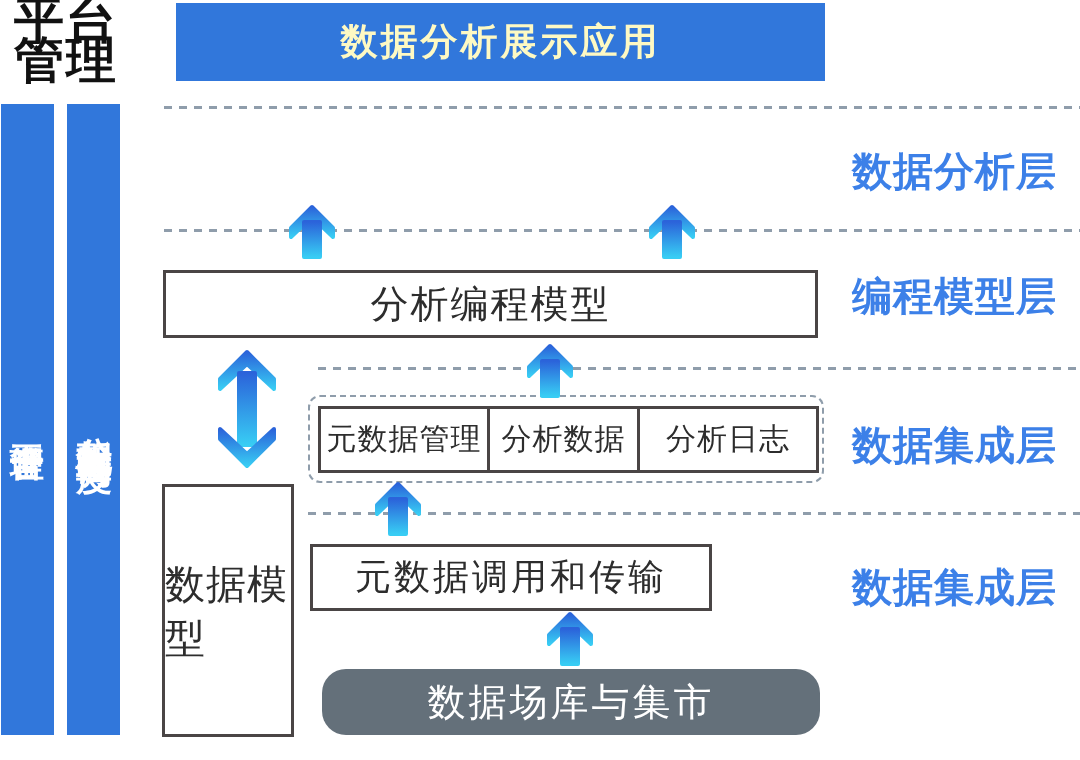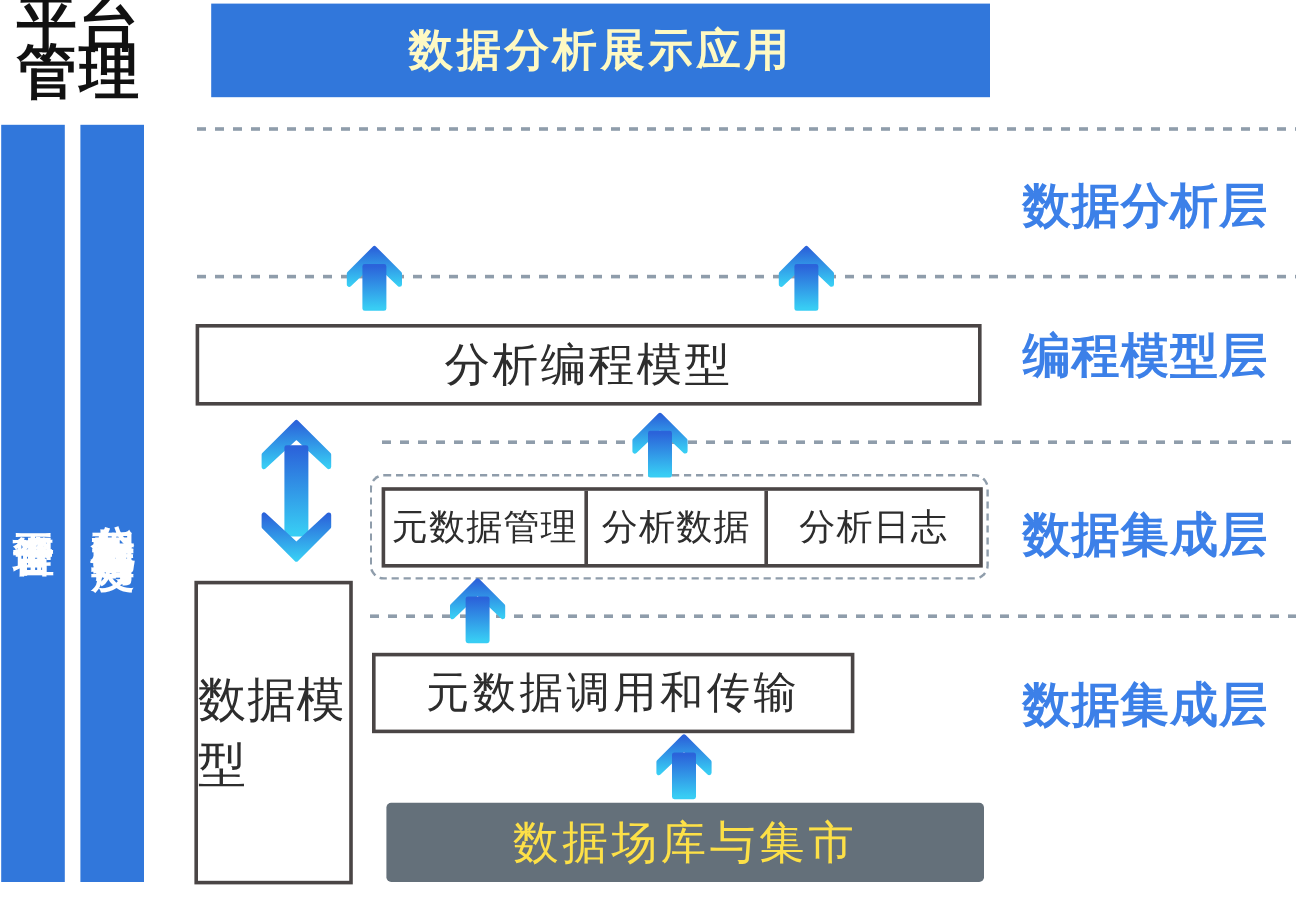--- a/index.html
+++ b/index.html
@@ -50,22 +50,22 @@
   .scell{display:flex;align-items:center;justify-content:center;font-size:30px;color:#2d2d2d;letter-spacing:1px;box-sizing:border-box;}
   .scell.c1{width:166px;}
   .scell.c2{width:150px;border-left:3px solid var(--box-border);}
   .scell.c3{flex:1;border-left:3px solid var(--box-border);}
   
   .llabel{position:absolute;left:852px;font-size:40px;font-weight:bold;color:var(--label-blue);letter-spacing:1px;white-space:nowrap;}
   .l1{top:144px;text-align:right;} .l2{top:269px;} .l3{top:418px;} .l4{top:560px;}
   
   .graybox{
     position:absolute;left:322px;top:669px;width:498px;height:66px;background:var(--gray-box);
-    border-radius:4px;display:flex;align-items:center;justify-content:center;
-    color:#fde047;font-size:38px;letter-spacing:3px;
+    border-radius:24px;display:flex;align-items:center;justify-content:center;
+    color:#ffffff;font-size:38px;letter-spacing:3px;
   }
   
   .arr{position:absolute;}
 </style>
 </head>
 <body>
 
 <div class="stage">
 
   <div class="corner">

